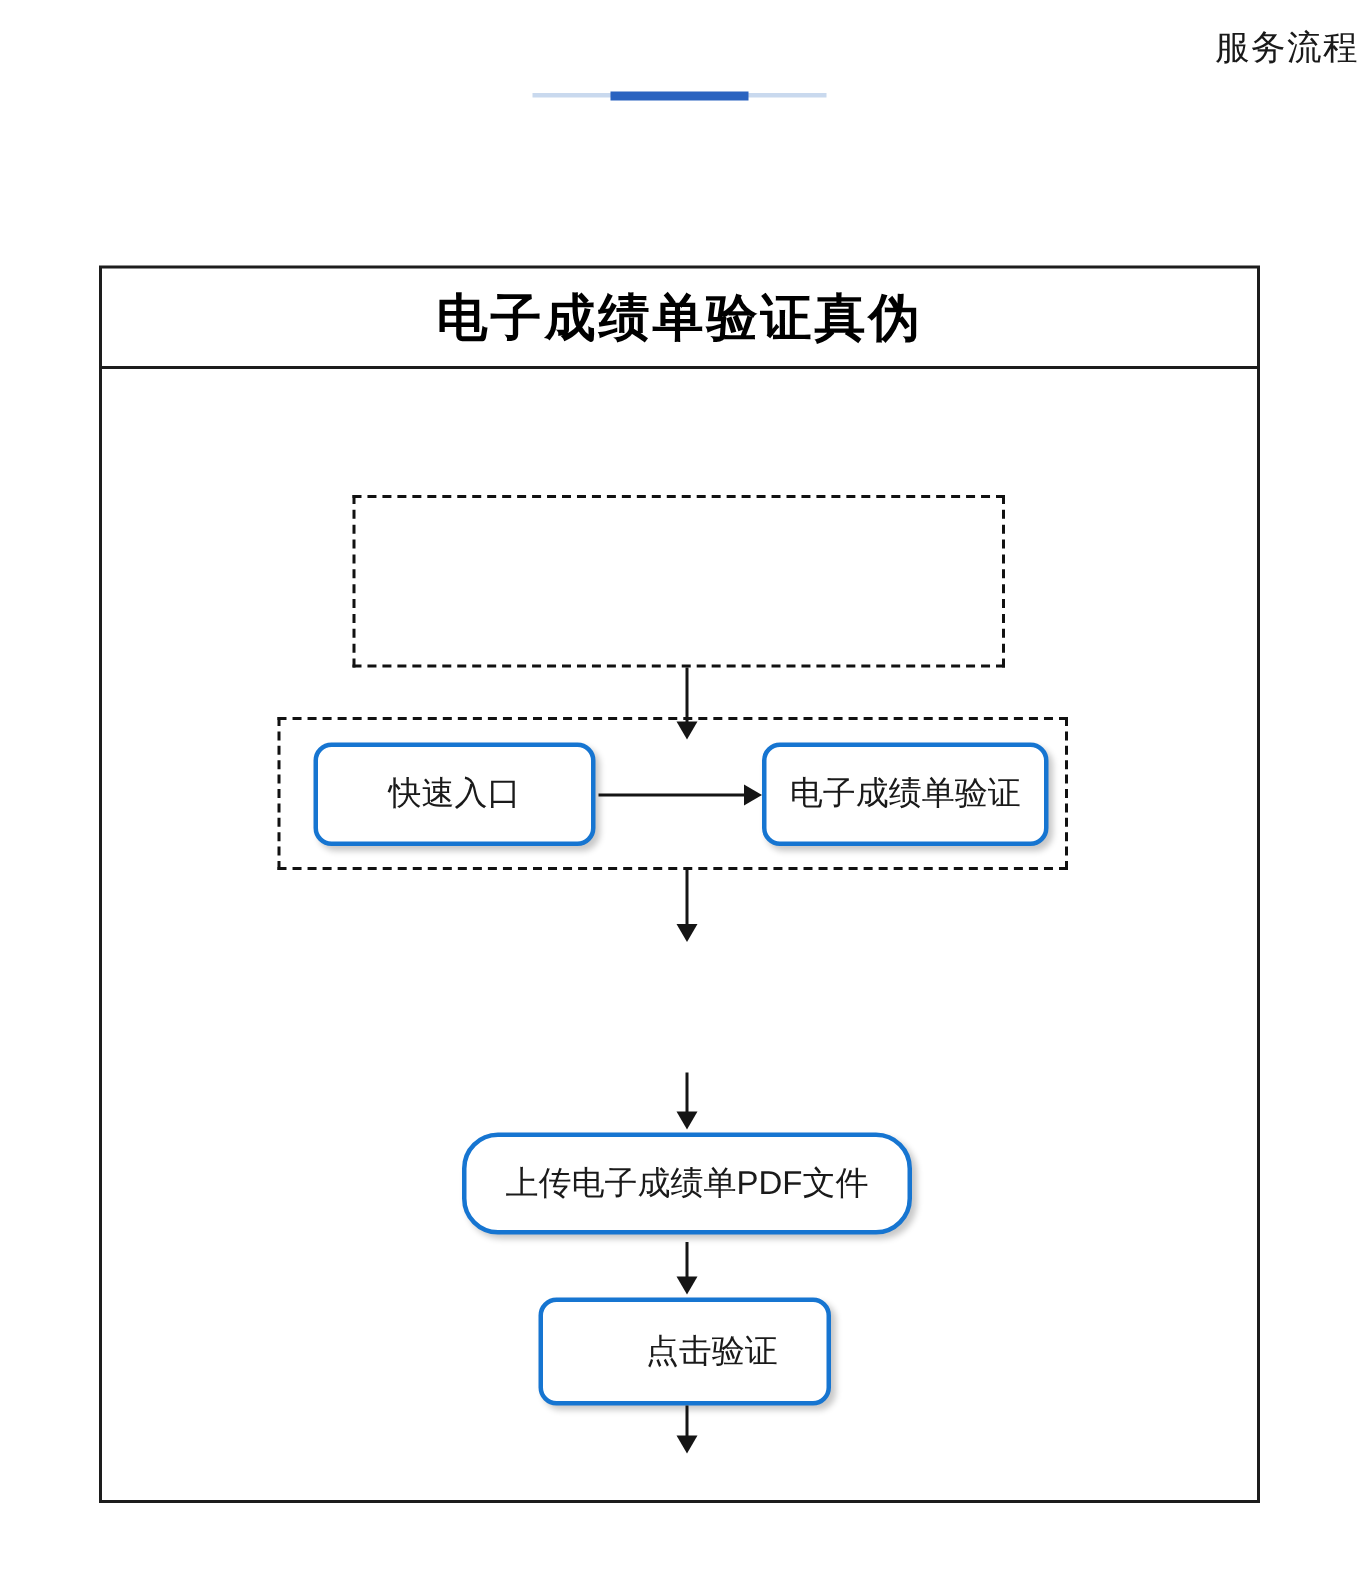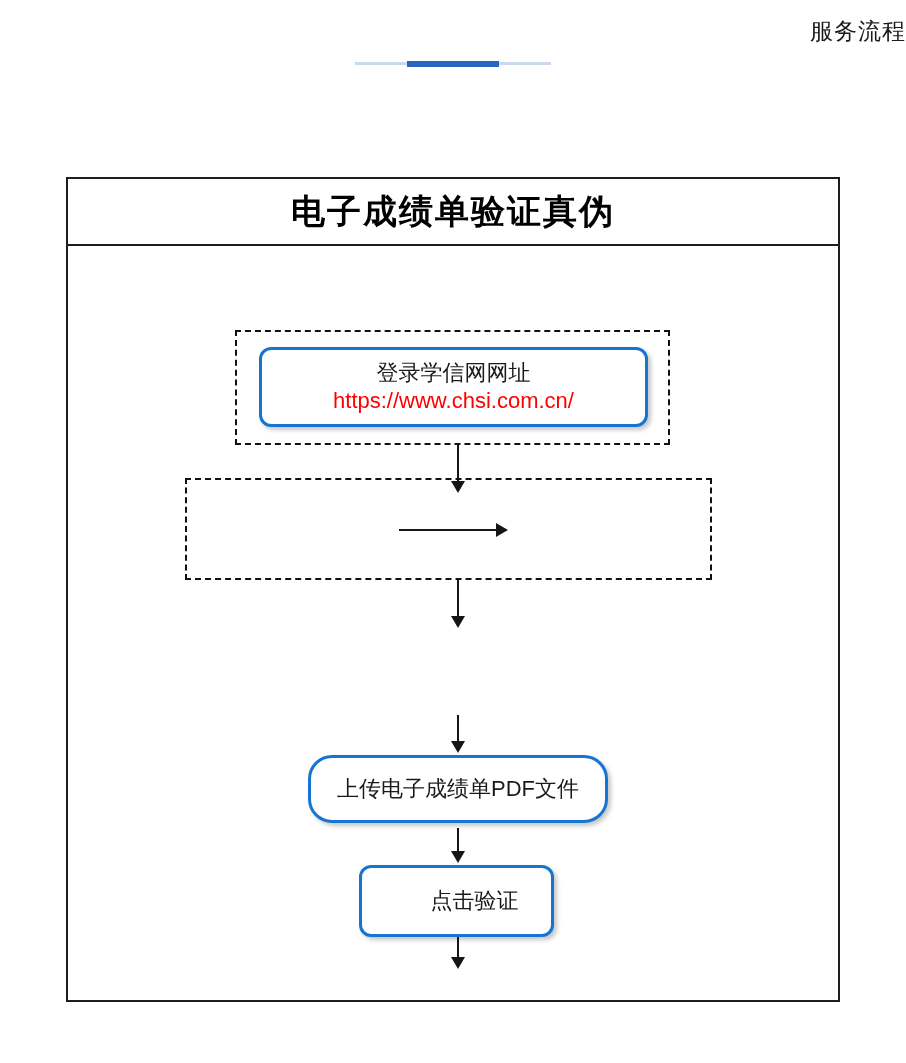--- a/index.html
+++ b/index.html
@@ -177,34 +177,34 @@
 <div class="diagram-frame">
 
   <div class="diagram-title-bar">
     <div class="diagram-title">电子成绩单验证真伪</div>
   </div>
 
   <div class="flow-body">
 
     <div class="dashed-group dashed-group-1"></div>
 
-    <div class="node node-login">
-      <span>
-        <span class="node-text-line">登录学信网网址</span>
-        <span class="node-url">https://www.chsi.com.cn/</span>
-      </span>
-    </div>
 
     <div class="arrow-v conn-1"></div>
 
     <div class="dashed-group dashed-group-2"></div>
 
+    <div class="node node-quick">
+      <span>快速入口</span>
+    </div>
 
     <div class="arrow-h conn-h1"></div>
 
+    <div class="node node-verify">
+      <span>电子成绩单验证</span>
+    </div>
 
     <div class="arrow-v conn-2"></div>
 
 
     <div class="arrow-v conn-3"></div>
 
     <div class="node node-upload">
       <span>上传电子成绩单PDF文件</span>
     </div>
 

